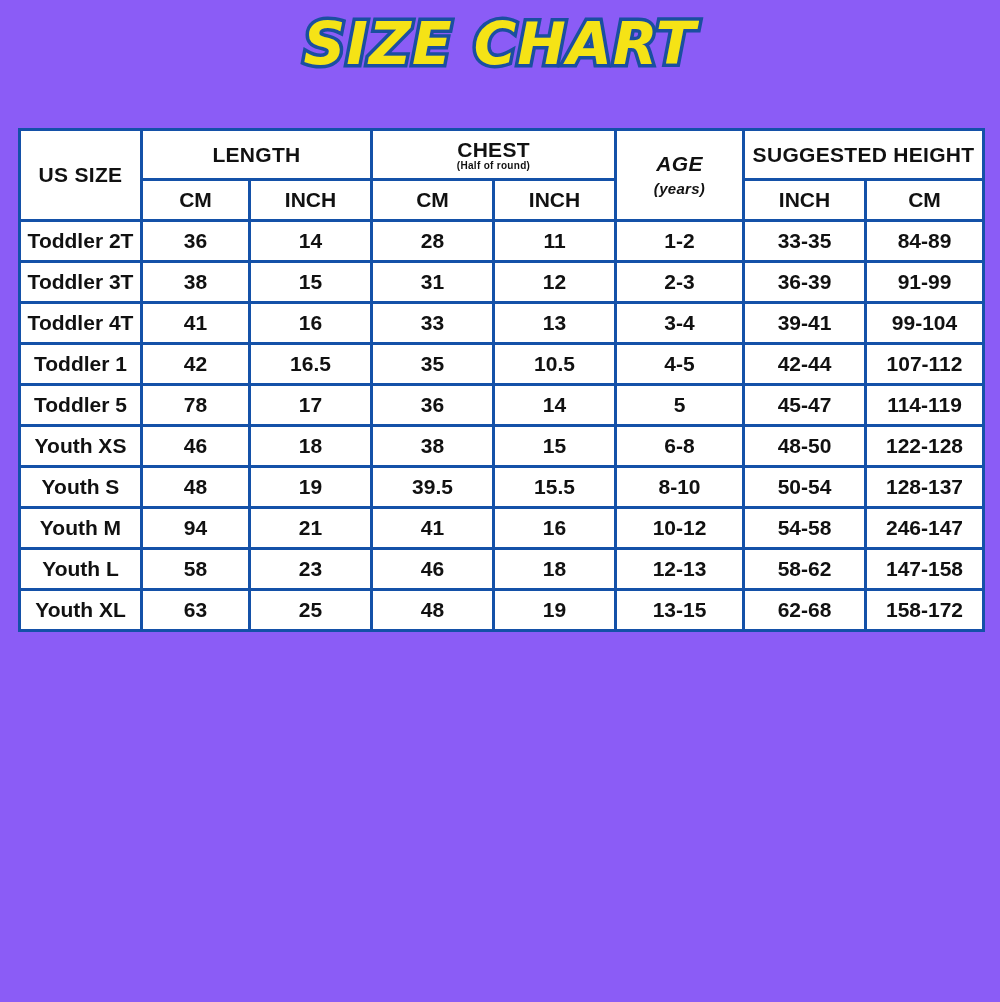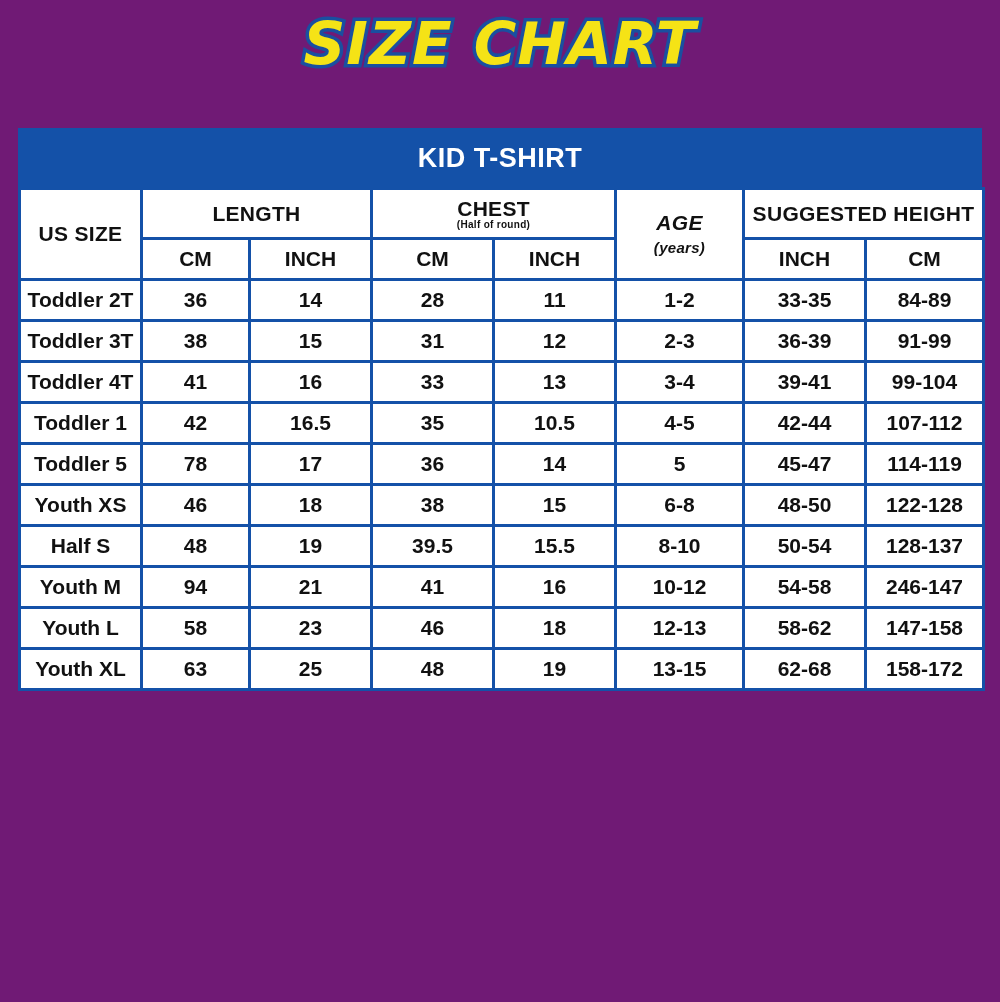--- a/index.html
+++ b/index.html
@@ -12,21 +12,21 @@
     height: 1002px;
     font-family: "Liberation Sans", sans-serif;
     position: relative;
     overflow: hidden;
   }
 
   .page {
     width: 1000px;
     height: 1002px;
     position: relative;
-    background: #701a75;
+    background: #8b5cf6;
   }
 
   
   .title-wrap {
     text-align: center;
     padding-top: 14px;
     height: 86px;
     box-sizing: border-box;
   }
   .main-title {
@@ -136,21 +136,20 @@
 <body>
 
 <div class="page">
 
   <div class="title-wrap">
     <div class="main-title">SIZE CHART</div>
   </div>
 
   <div class="table-area">
 
-    <div class="banner">KID T-SHIRT</div>
 
     <table class="size-table">
       <colgroup>
         <col class="c-size">
         <col class="c-lcm">
         <col class="c-linch">
         <col class="c-ccm">
         <col class="c-cinch">
         <col class="c-age">
         <col class="c-hin">
@@ -234,21 +233,21 @@
             <td class="row-label">Youth XS</td>
             <td class="data-cell">46</td>
             <td class="data-cell">18</td>
             <td class="data-cell">38</td>
             <td class="data-cell">15</td>
             <td class="data-cell">6-8</td>
             <td class="data-cell">48-50</td>
             <td class="data-cell">122-128</td>
           </tr>
           <tr>
-            <td class="row-label">Half S</td>
+            <td class="row-label">Youth S</td>
             <td class="data-cell">48</td>
             <td class="data-cell">19</td>
             <td class="data-cell">39.5</td>
             <td class="data-cell">15.5</td>
             <td class="data-cell">8-10</td>
             <td class="data-cell">50-54</td>
             <td class="data-cell">128-137</td>
           </tr>
           <tr>
             <td class="row-label">Youth M</td>

